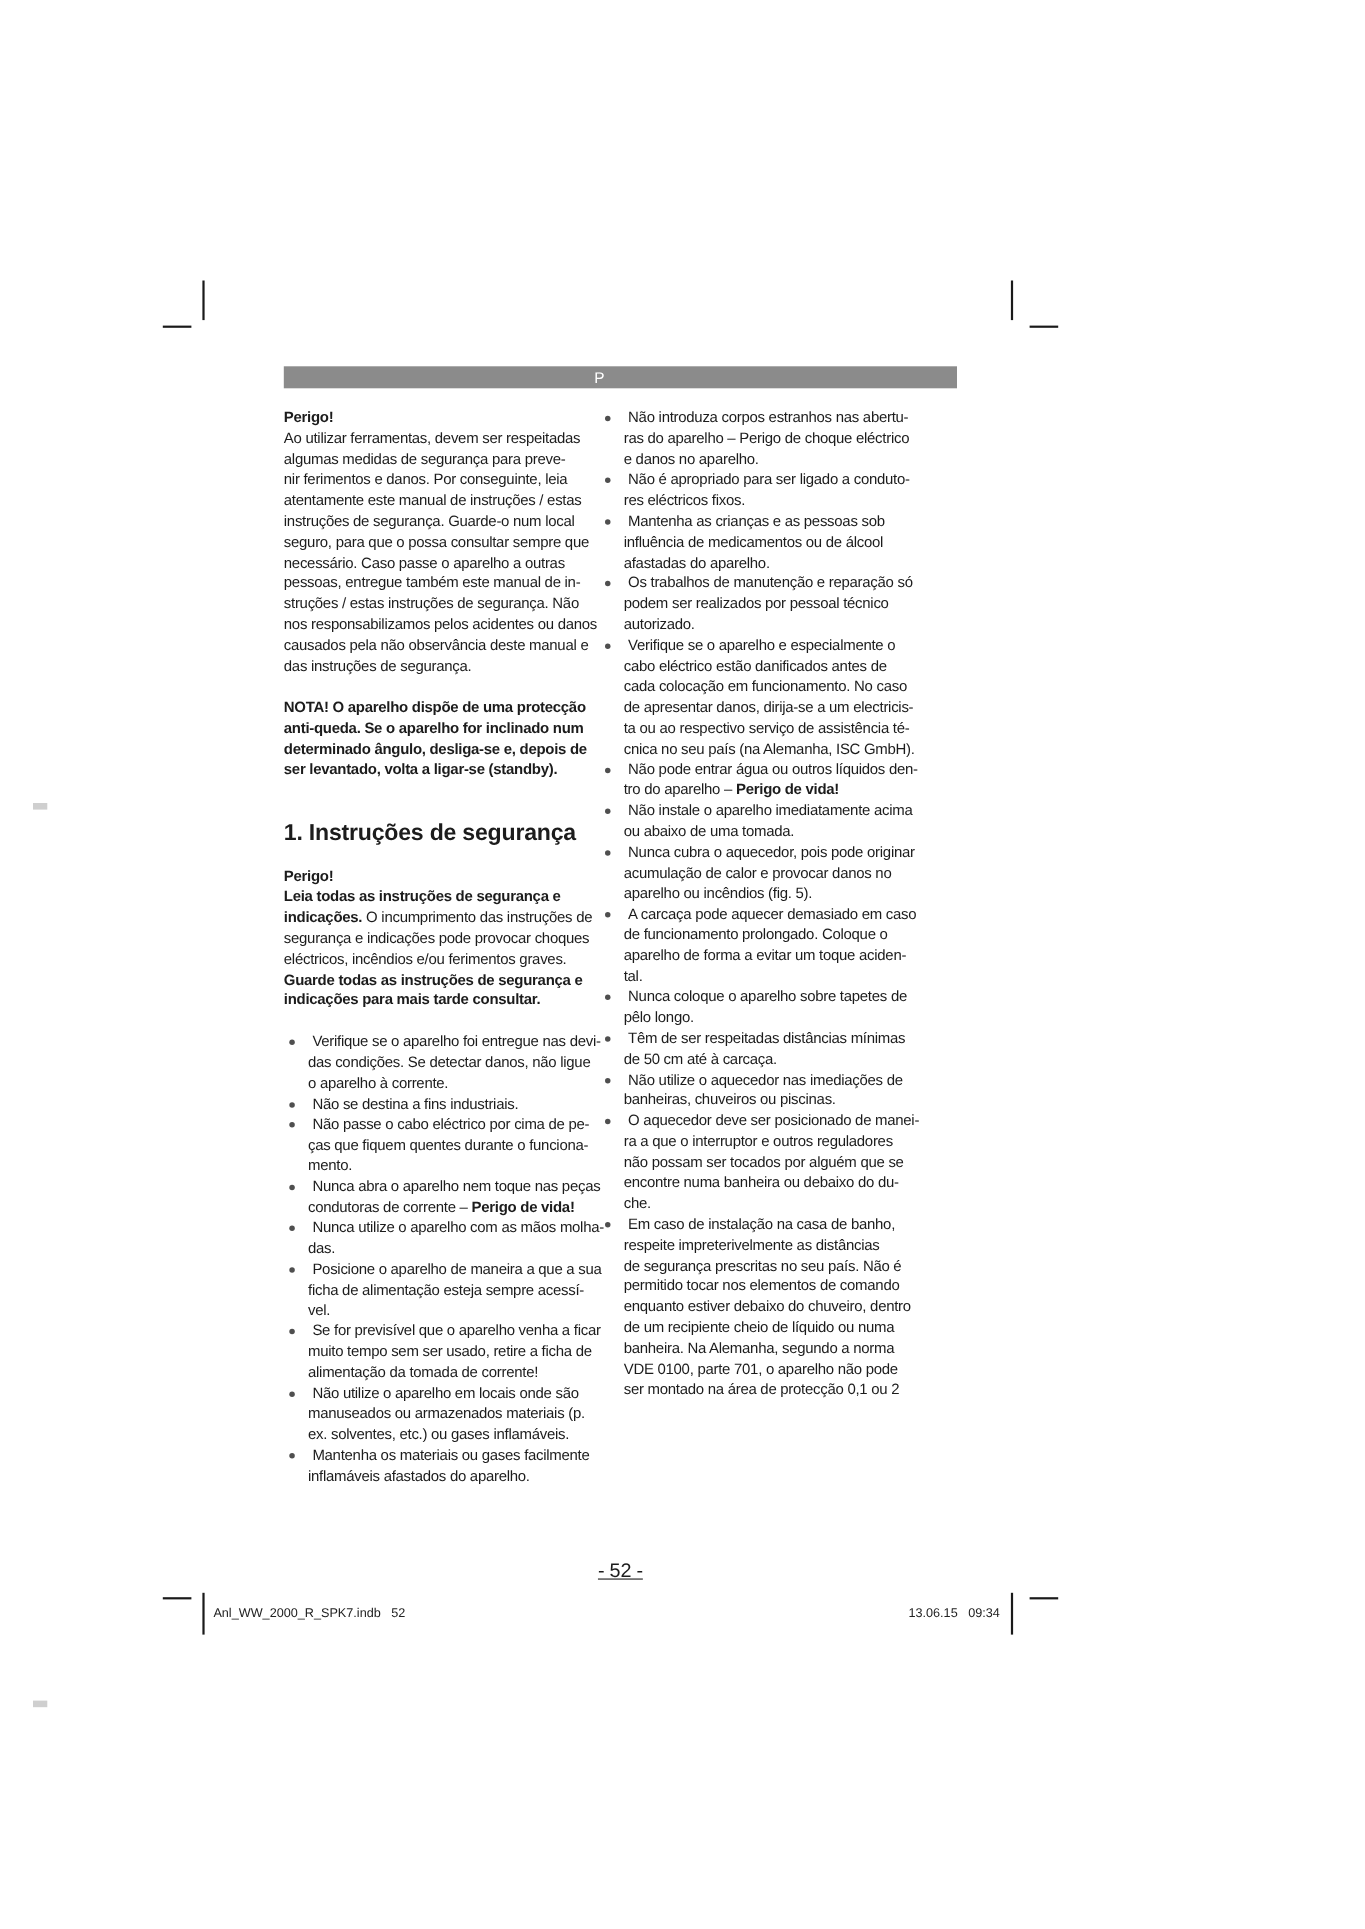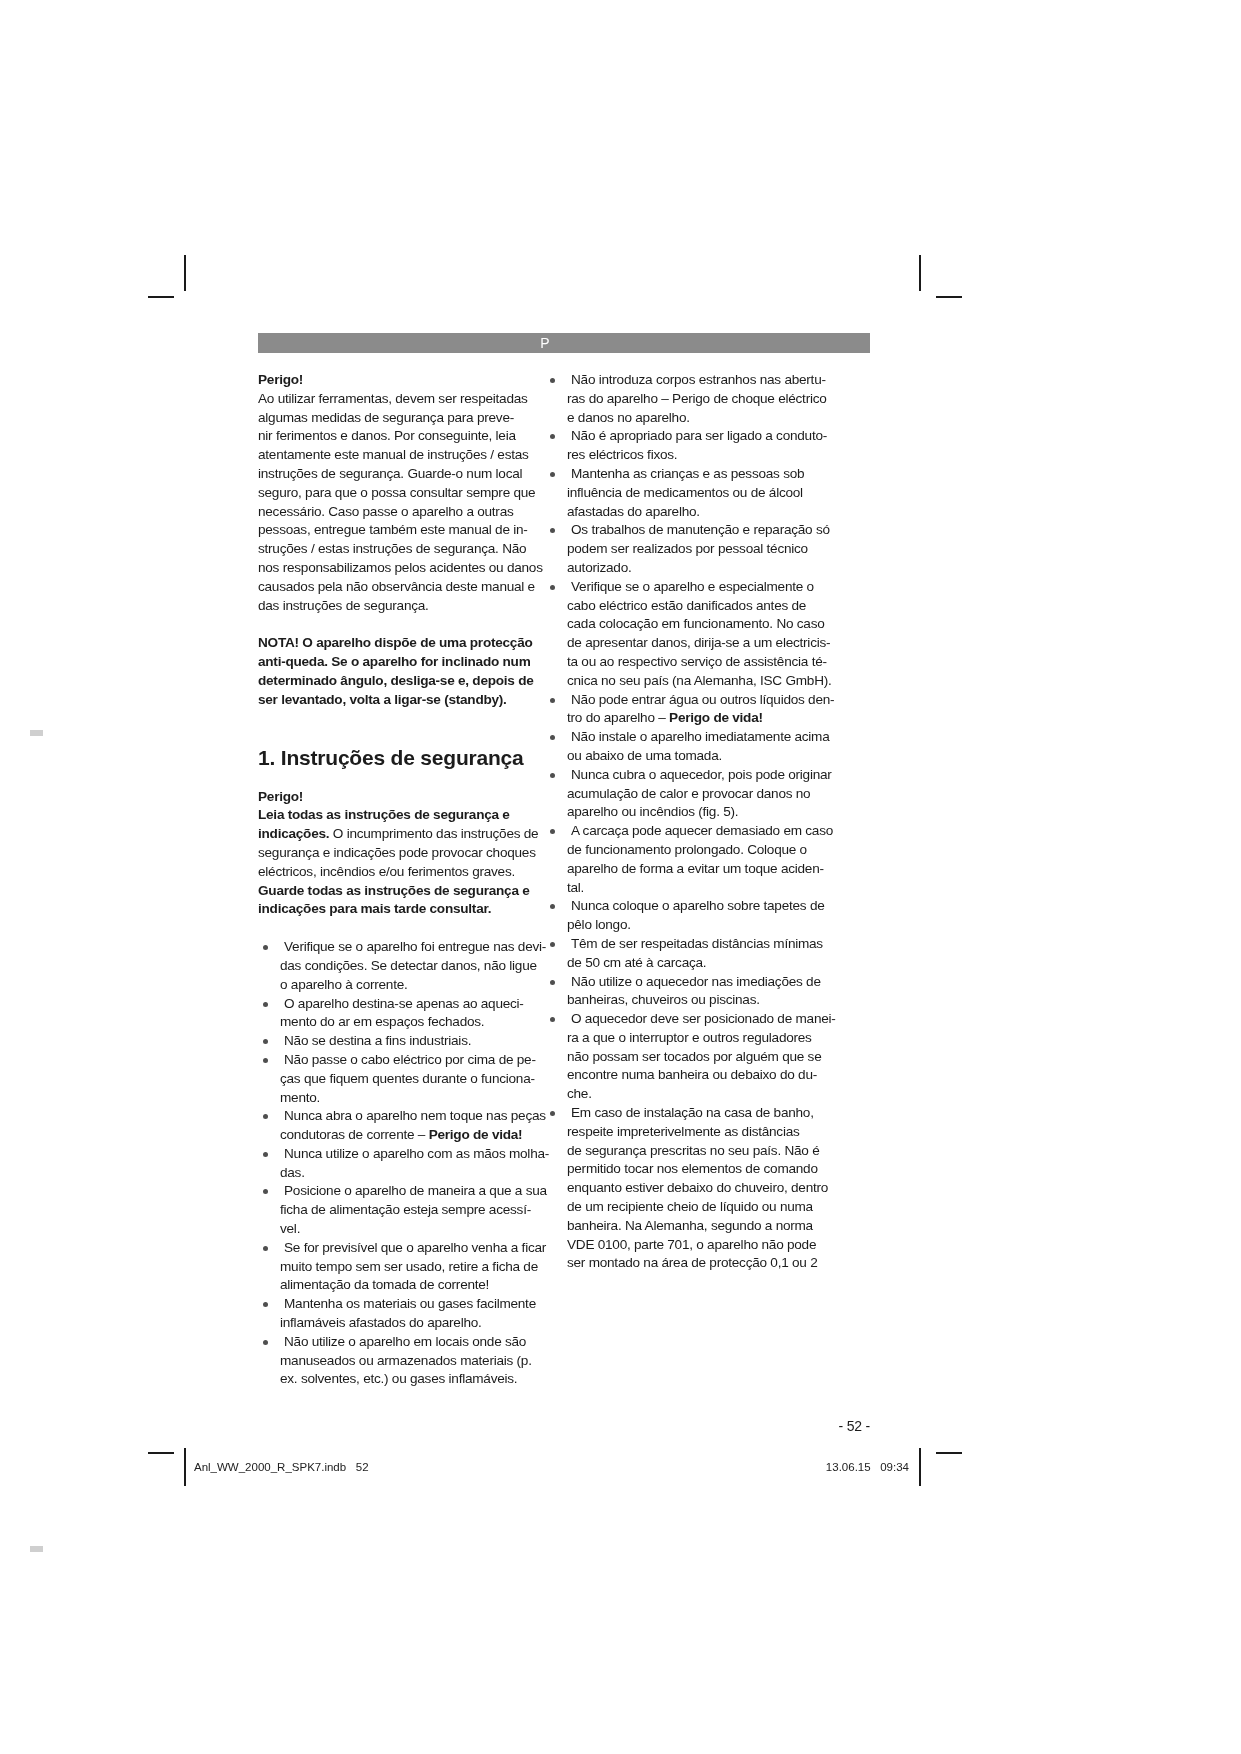--- a/index.html
+++ b/index.html
@@ -73,23 +73,24 @@
   }
   ul.blist .btxt {
     white-space: pre;
     text-indent: 4px;
   }
 
   .page-number {
     position: absolute;
     left: 258px; top: 1418px;
     width: 612px;
-    text-align: right;
-    font-size: 14px;
+    text-align: center;
+    font-size: 18px;
     letter-spacing: -0.2px;
+    text-decoration: underline;
   }
   .footer-left {
     position: absolute;
     left: 194px; top: 1461px;
     font-size: 11.5px;
     white-space: pre;
     color: #222;
   }
   .footer-right {
     position: absolute;
@@ -153,25 +154,20 @@
 
     <ul class="blist">
         <li>
           <span class="dot"></span>
           <div class="btxt"><span>Verifique se o aparelho foi entregue nas devi-
 das condições. Se detectar danos, não ligue
 o aparelho à corrente.</span></div>
         </li>
         <li>
           <span class="dot"></span>
-          <div class="btxt"><span>O aparelho destina-se apenas ao aqueci-
-mento do ar em espaços fechados.</span></div>
-        </li>
-        <li>
-          <span class="dot"></span>
           <div class="btxt"><span>Não se destina a fins industriais.</span></div>
         </li>
         <li>
           <span class="dot"></span>
           <div class="btxt"><span>Não passe o cabo eléctrico por cima de pe-
 ças que fiquem quentes durante o funciona-
 mento.</span></div>
         </li>
         <li>
           <span class="dot"></span>
@@ -190,28 +186,28 @@
 vel.</span></div>
         </li>
         <li>
           <span class="dot"></span>
           <div class="btxt"><span>Se for previsível que o aparelho venha a ficar
 muito tempo sem ser usado, retire a ficha de
 alimentação da tomada de corrente!</span></div>
         </li>
         <li>
           <span class="dot"></span>
-          <div class="btxt"><span>Mantenha os materiais ou gases facilmente
-inflamáveis afastados do aparelho.</span></div>
-        </li>
-        <li>
-          <span class="dot"></span>
           <div class="btxt"><span>Não utilize o aparelho em locais onde são
 manuseados ou armazenados materiais (p.
 ex. solventes, etc.) ou gases inflamáveis.</span></div>
+        </li>
+        <li>
+          <span class="dot"></span>
+          <div class="btxt"><span>Mantenha os materiais ou gases facilmente
+inflamáveis afastados do aparelho.</span></div>
         </li>
       </ul>
   </div>
 
   <div class="col-right">
     <ul class="blist" style="margin-top:0;">
         <li>
           <span class="dot"></span>
           <div class="btxt"><span>Não introduza corpos estranhos nas abertu-
 ras do aparelho – Perigo de choque eléctrico

